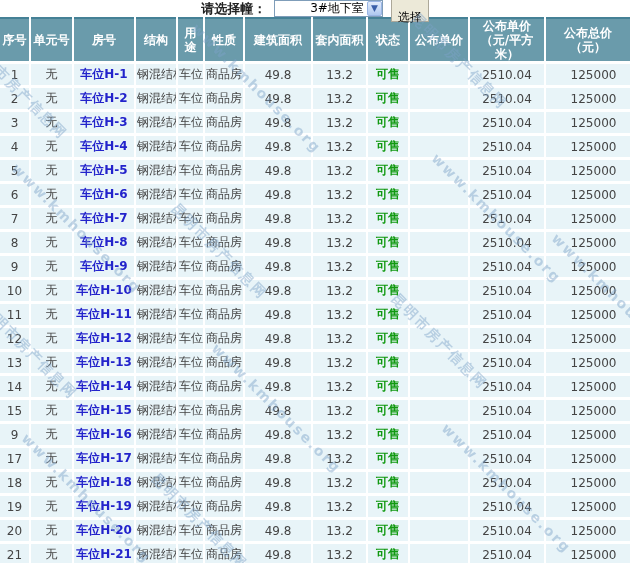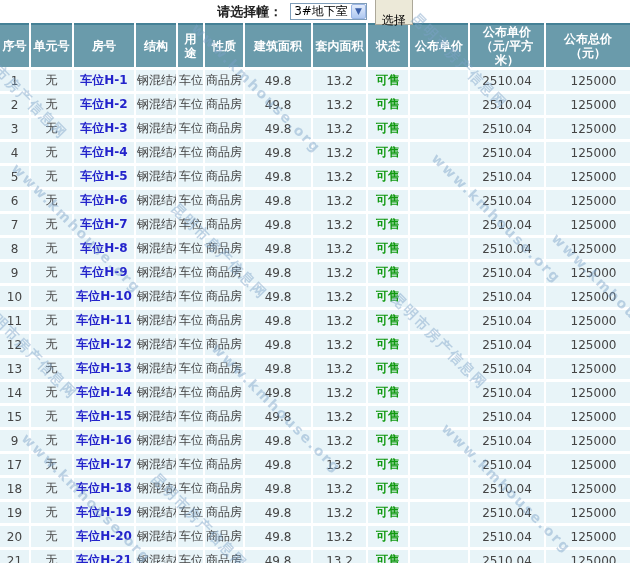--- a/index.html
+++ b/index.html
@@ -1,27 +1,27 @@
 <!DOCTYPE html>
 <html><head>
 <meta charset="utf-8">
 <style>
   * { margin: 0; padding: 0; box-sizing: border-box; }
   html, body { width: 630px; height: 563px; background: #ffffff; overflow: hidden; }
   body { font-family: "DejaVu Sans", "Liberation Sans", sans-serif; font-size: 12px; color: #444; position: relative; }
 
   
   .toolbar {
-    height: 23px; display: flex; align-items: center; justify-content: center;
+    height: 17px; display: flex; align-items: center; justify-content: center;
     gap: 8px; background: #ffffff; position: relative; z-index: 2;
   }
   .toolbar-label { font-weight: bold; color: #222; font-size: 13px; }
   .fake-select {
     display: inline-flex; align-items: center; height: 17px; min-width: 64px;
-    background: #ffffff; border: 1px solid #7f9db9; cursor: pointer;
+    background: #ffffff; border: 1px solid #7f9db9; cursor: pointer; padding-left: 32px;
   }
   .fake-select .sel-text { padding: 0 3px; font-size: 12px; color: #000; flex: 1; }
   .fake-select .sel-arrow {
     width: 15px; height: 15px; display: flex; align-items: center; justify-content: center;
     background: linear-gradient(#e3ecfb, #aec8f0); border: 1px solid #9ab5e4; border-radius: 2px;
     color: #3a5fa8; font-size: 9px; line-height: 1;
   }
   .classic-button {
     height: 17px; padding: 12px 6px; font-size: 12px; color: #000;
     background: #ece9d8; border: 1px solid #aca899; cursor: pointer;

